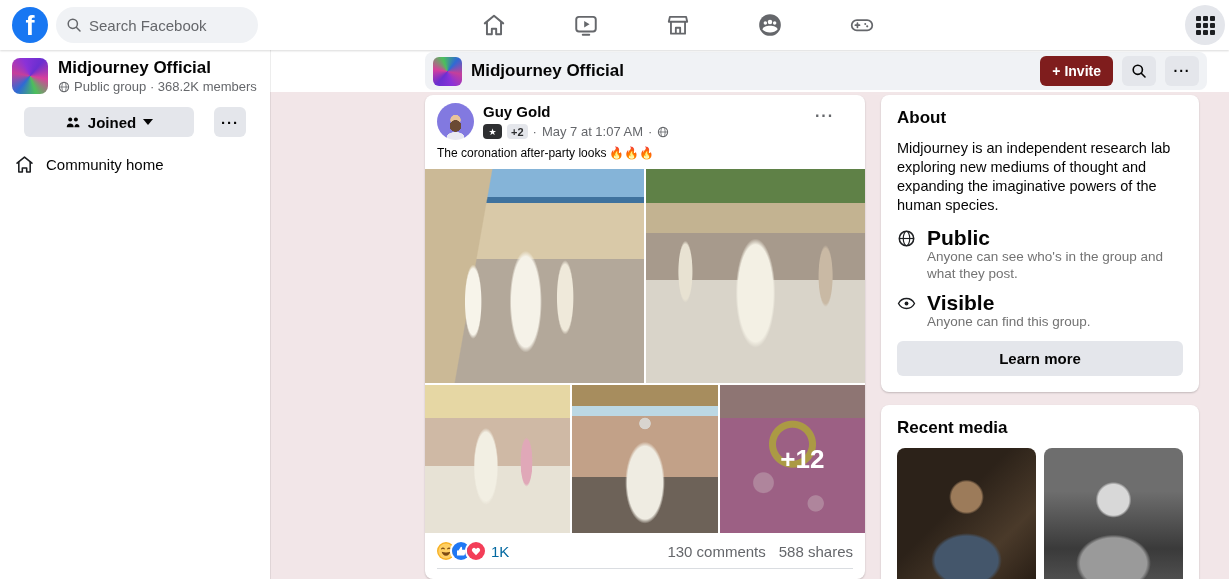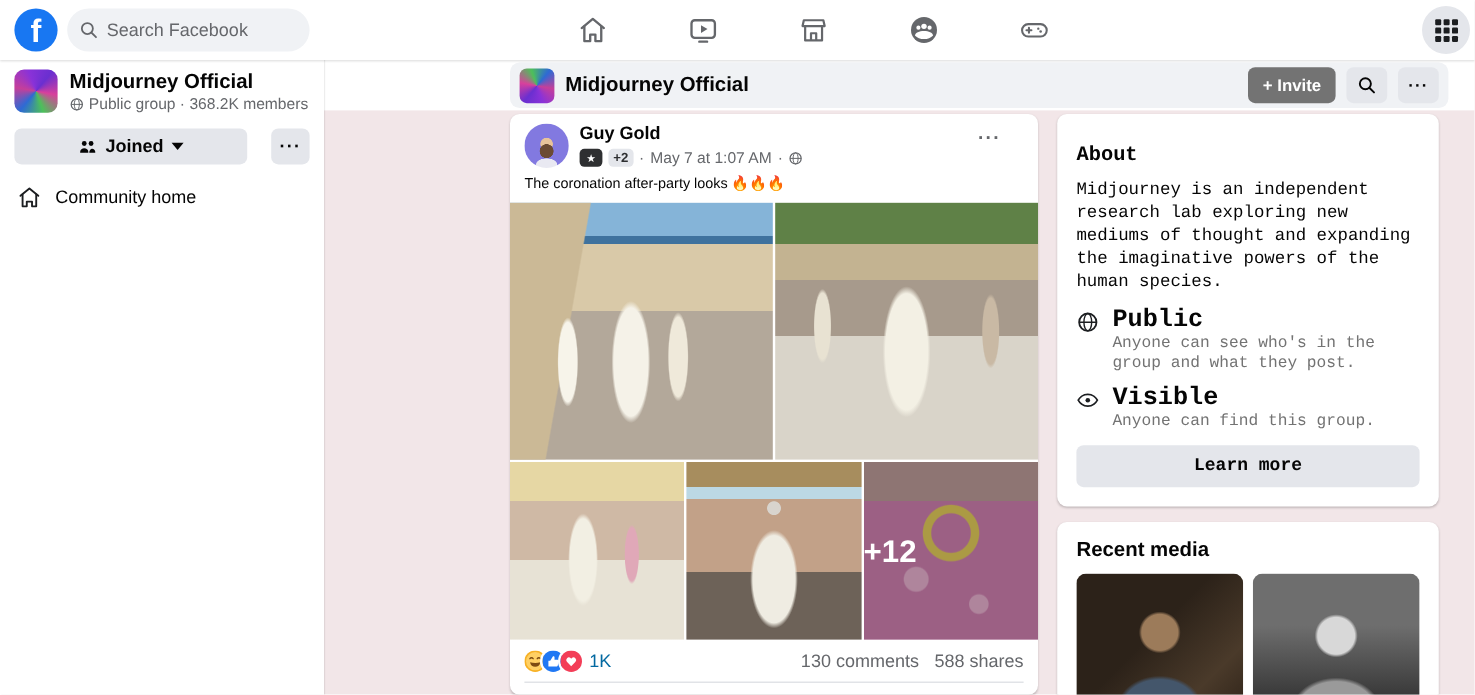--- a/index.html
+++ b/index.html
@@ -43,21 +43,21 @@
     box-shadow:1px 0 0 rgba(0,0,0,.07); z-index:10; padding-top:8px;
   }
   .sb-head { display:flex; padding:0 12px; gap:10px; margin-bottom:13px; }
   .sb-avatar {
     width:36px; height:36px; border-radius:8px; flex:0 0 auto;
     background:conic-gradient(from 40deg,#6a2fd0,#d8409c,#4dc05a,#2e6ad4,#c53f9a,#8a32d8,#6a2fd0);
   }
   .sb-title { font-size:17px; font-weight:bold; line-height:20px; }
   .sb-meta { font-size:13px; color:#65676B; display:flex; align-items:center; gap:4px; margin-top:1px; }
   .sb-meta svg { width:12px; height:12px; }
-  .sb-btnrow { display:flex; gap:20px; padding:0 12px; }
+  .sb-btnrow { display:flex; gap:20px; padding:0 24px; }
   .btn-joined {
     flex:1; height:30px; border-radius:6px; background:#E4E6EB; display:flex; align-items:center;
     justify-content:center; gap:7px; font-size:15px; font-weight:bold; cursor:pointer;
   }
   .btn-joined svg { width:16px; height:16px; }
   .caret { width:0; height:0; border-left:5px solid transparent; border-right:5px solid transparent; border-top:6px solid #050505; }
   .btn-more-sb {
     width:32px; height:30px; border-radius:6px; background:#E4E6EB; display:flex; align-items:center;
     justify-content:center; font-size:15px; font-weight:bold; letter-spacing:1px; cursor:pointer;
   }
@@ -72,21 +72,21 @@
     position:absolute; left:155px; top:2px; width:782px; height:38px; background:#F0F2F5;
     border-radius:8px; display:flex; align-items:center; padding:0 8px; gap:9px;
   }
   .gb-avatar {
     width:29px; height:29px; border-radius:6px;
     background:conic-gradient(from 220deg,#6a2fd0,#d8409c,#4dc05a,#2e6ad4,#c53f9a,#8a32d8,#6a2fd0);
   }
   .gb-title { font-size:17px; font-weight:bold; }
   .gb-spacer { flex:1; }
   .btn-invite {
-    height:30px; border-radius:6px; background:#737373; color:#fff; font-size:14px; font-weight:bold;
+    height:30px; border-radius:6px; background:#7f1d1d; color:#fff; font-size:14px; font-weight:bold;
     display:flex; align-items:center; padding:0 12px; gap:2px; cursor:pointer;
   }
   .btn-sq {
     width:34px; height:30px; border-radius:6px; background:#E4E6EB; display:flex; align-items:center;
     justify-content:center; cursor:pointer; color:#050505; font-weight:bold; font-size:14px; letter-spacing:1px;
   }
   .btn-sq svg { width:16px; height:16px; }
 
   .content { position:absolute; top:42px; left:0; right:0; bottom:0; padding:3px 0 0 155px; display:flex; gap:16px; }
 
@@ -140,36 +140,36 @@
       radial-gradient(ellipse 32px 66px at 50% 66%, #efece2 0 55%, rgba(0,0,0,0) 62%),
       radial-gradient(circle 9px at 50% 26%, #d8d4ce 0 60%, rgba(0,0,0,0) 68%),
       linear-gradient(180deg, #a78d5e 0 14%, #bcd8e4 14% 21%, #c2a188 21% 62%, #6d6258 62%); }
   .ph-lei { background:
       radial-gradient(circle at 50% 40%, rgba(0,0,0,0) 0 16px, #eed65f 17px 23px, rgba(0,0,0,0) 24px),
       radial-gradient(circle 14px at 30% 66%, #f3b9d9 0 70%, rgba(0,0,0,0) 78%),
       radial-gradient(circle 11px at 66% 80%, #f3b9d9 0 70%, rgba(0,0,0,0) 78%),
       linear-gradient(180deg, #c5a3a0 0 22%, #d985b8 22%); }
   .more-overlay {
     position:absolute; inset:0; background:rgba(0,0,0,.28); display:flex; align-items:center;
-    justify-content:flex-start; color:#fff; font-size:26px; font-weight:bold;
+    justify-content:center; color:#fff; font-size:26px; font-weight:bold;padding-left:20px;
   }
   .stats { display:flex; align-items:center; padding:9px 12px 8px 12px; }
   .rx-stack { display:flex; }
   .rx { width:18px; height:18px; border-radius:50%; margin-right:-3px; box-shadow:0 0 0 2px #fff; }
   .rx svg { width:18px; height:18px; display:block; }
   .rx-count { margin-left:9px; font-size:15px; color:#0369a1; cursor:pointer; }
   .stats-right { margin-left:auto; display:flex; gap:13px; font-size:15px; color:#65676B; }
   .stats-right span { cursor:pointer; }
   .post-divider { border-top:1px solid #DADDE1; margin:0 12px; }
   .actions { display:flex; padding-top:5px; }
   .action { flex:1; display:flex; align-items:center; justify-content:center; gap:6px; color:#65676B; padding:6px 0; cursor:pointer; }
 
   
   .rail { width:318px; }
-  .about-card { padding:25px 16px 16px 16px;font-family:Liberation Mono, monospace; }
+  .about-card { padding:13px 16px 16px 16px; }
   .about-title { font-size:17px; font-weight:bold; margin-bottom:11px; }
   .about-desc { font-size:14.5px; line-height:19px; margin-bottom:13px; }
   .about-row { display:flex; gap:11px; margin-bottom:11px; }
   .about-row svg { width:19px; height:19px; flex:0 0 auto; margin-top:1px; color:#1c1e21; }
   .ar-title { font-size:21px; font-weight:600; line-height:19px; }
   .ar-sub { font-size:13.5px; color:#737373; line-height:17px; margin-top:1px; }
   .btn-learnmore {
     margin-top:5px; width:100%; height:35px; border-radius:6px; background:#E4E6EB;
     display:flex; align-items:center; justify-content:center; font-size:15px; font-weight:600; cursor:pointer;
   }

